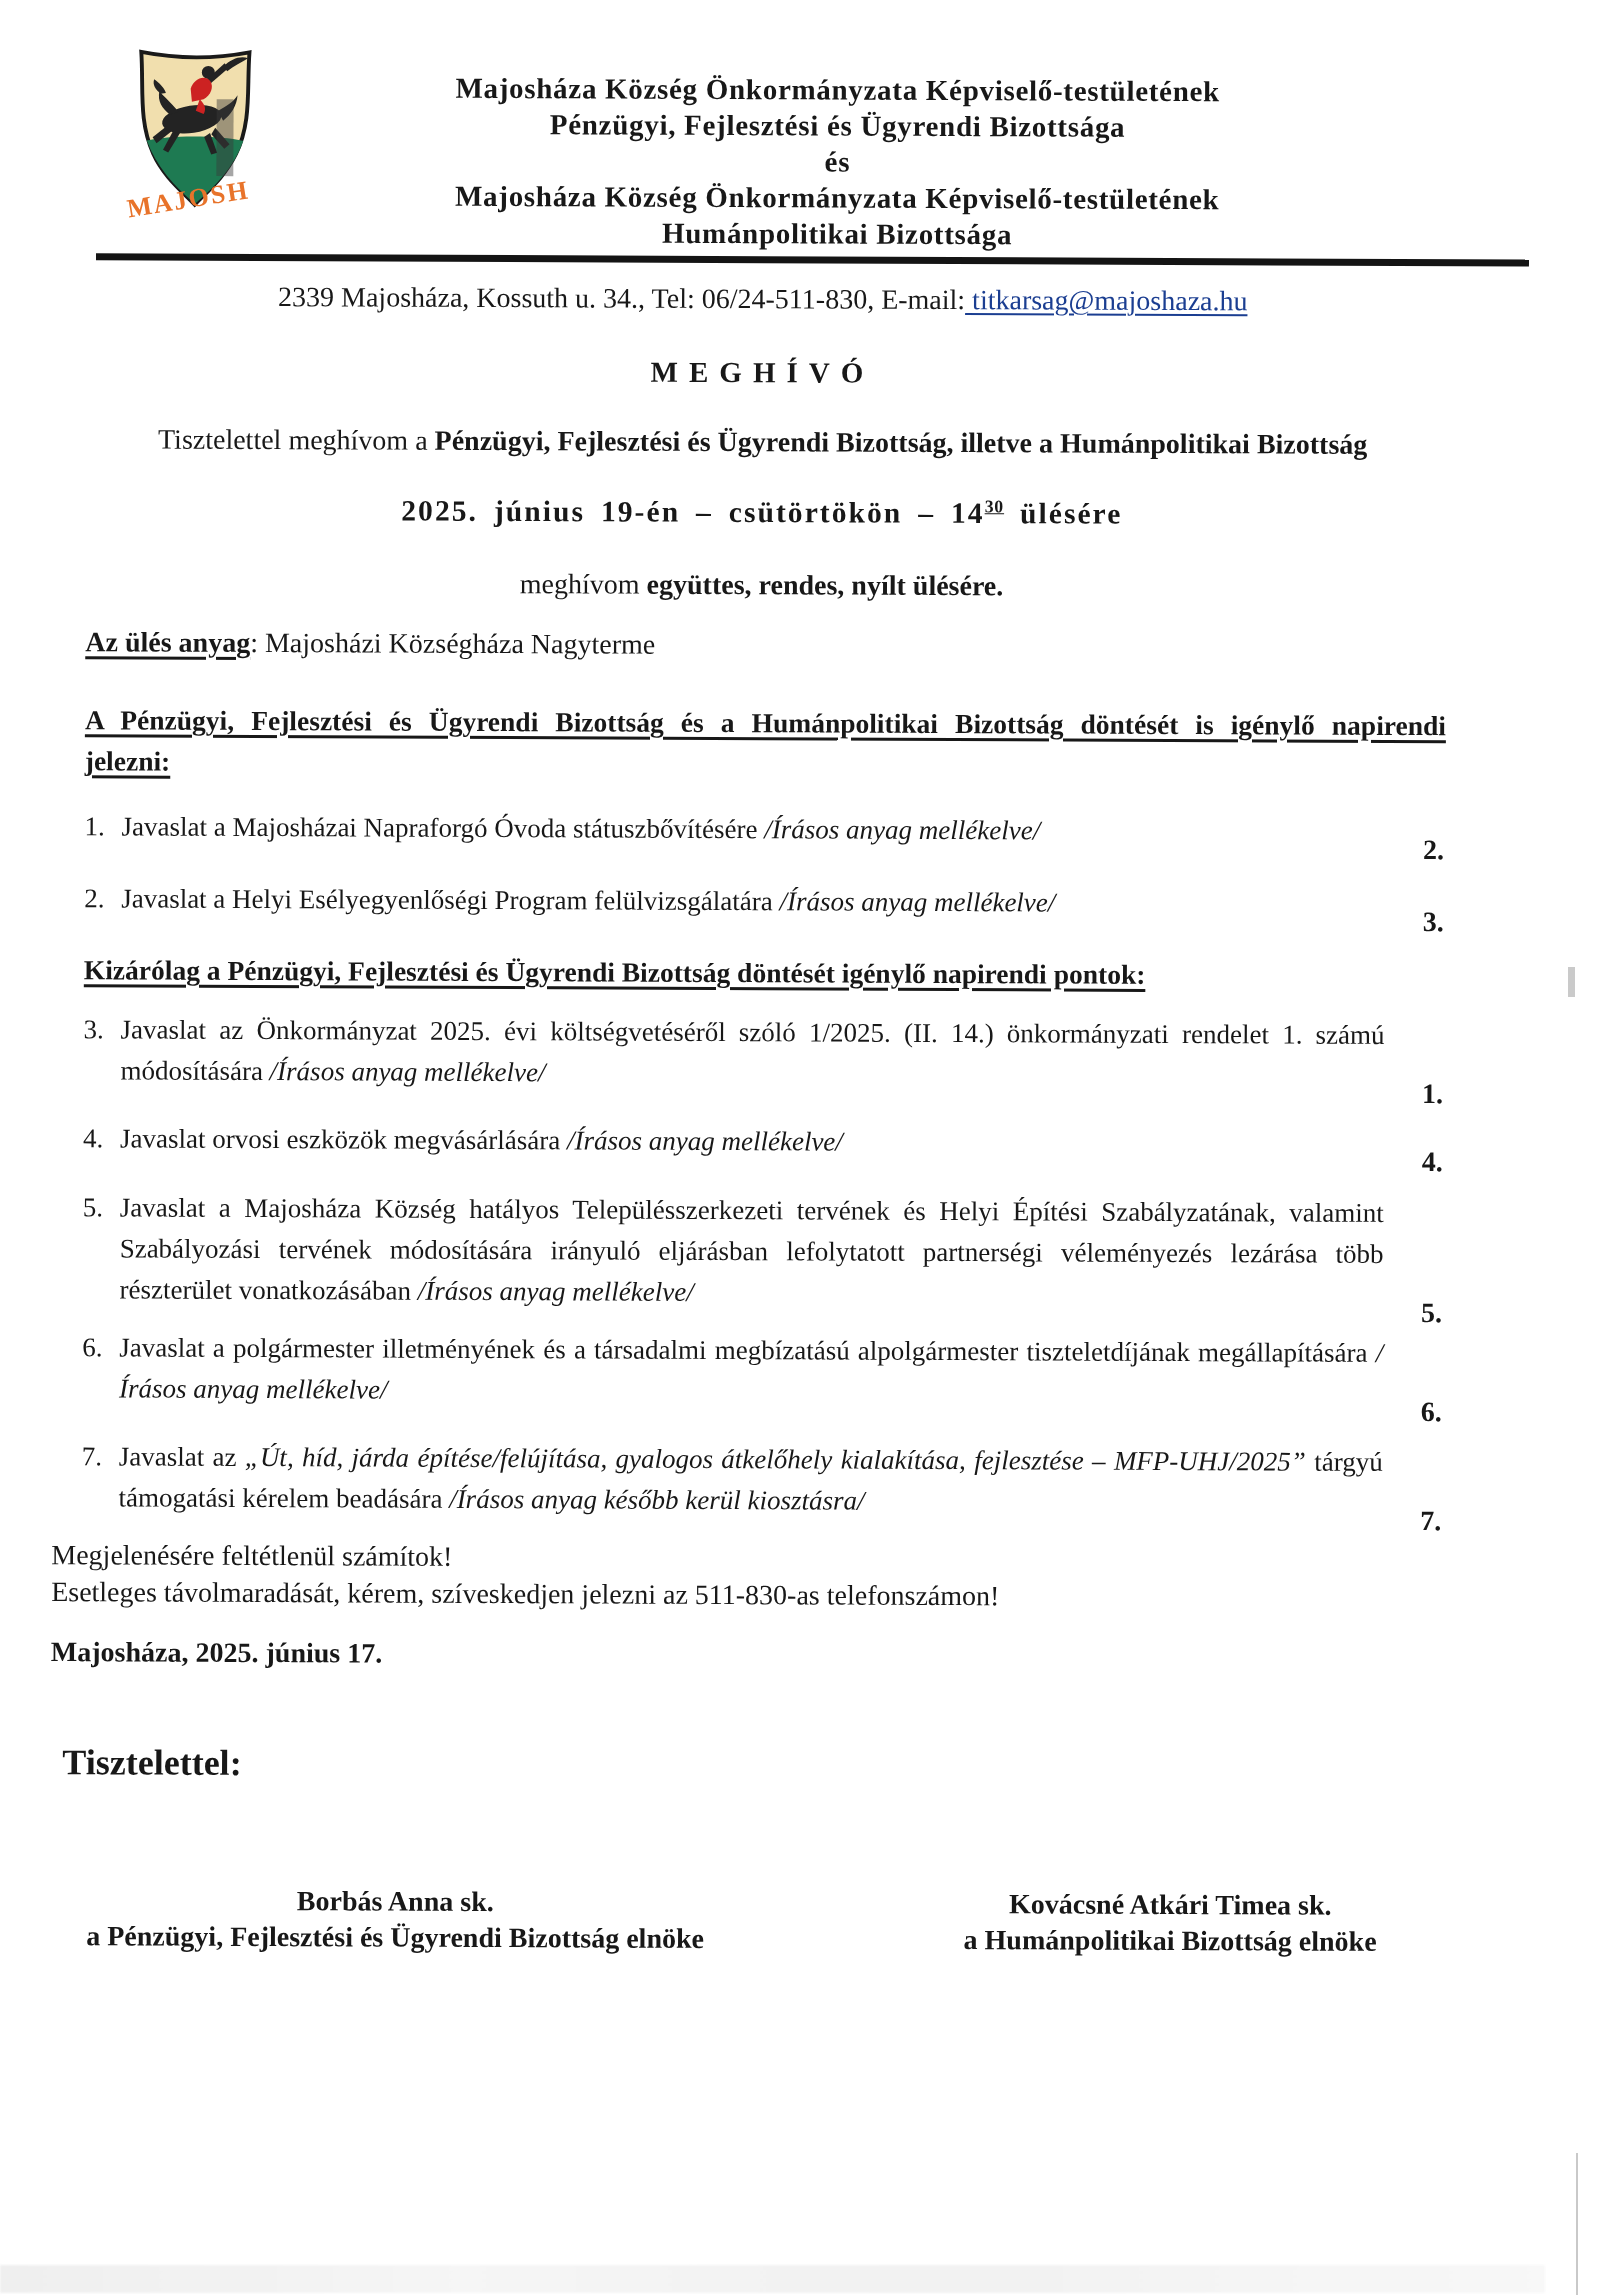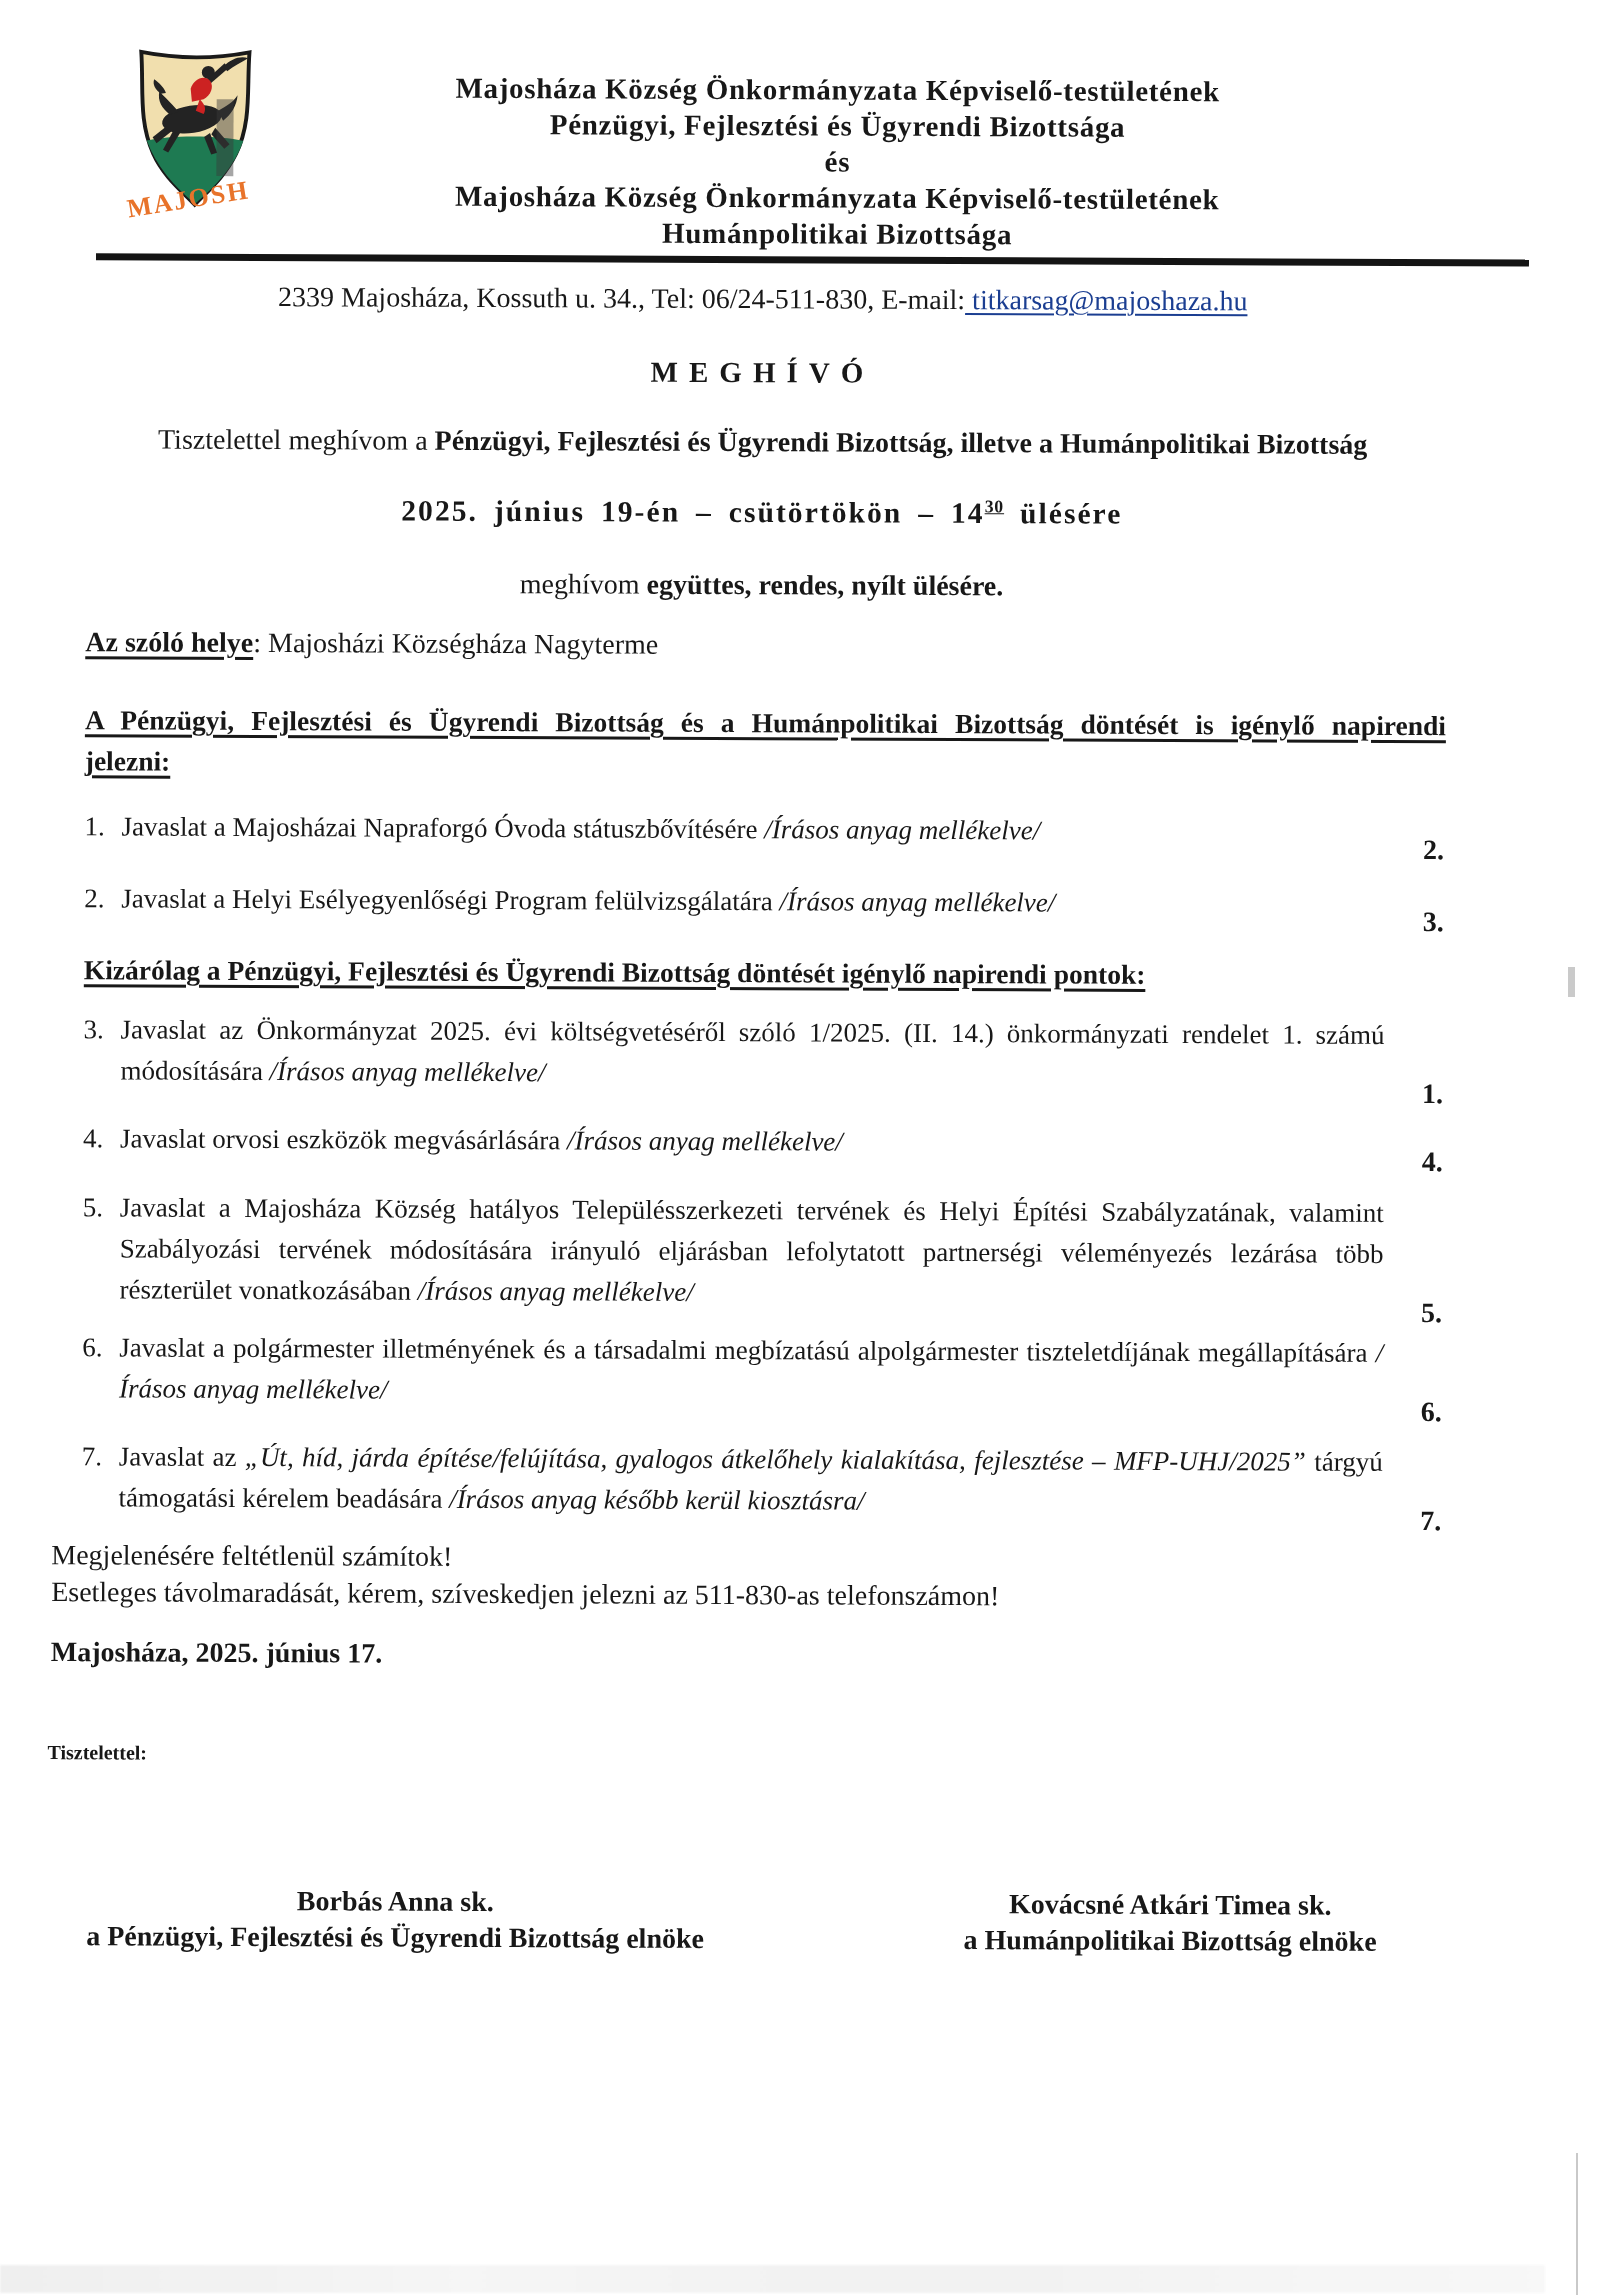--- a/index.html
+++ b/index.html
@@ -42,21 +42,21 @@
   .item .num { position:absolute; left:0; top:0; }
   .item .ibody { margin-left:37px; margin-right:60px; text-align:justify; text-align-last:left; }
   .item .ref { position:absolute; right:1.3px; bottom:-17px; font-weight:bold; font-size:28px; }
   #item-1 { top:806px; } #item-2 { top:878px; }
   #item-3 { top:1009px; } #item-4 { top:1118px; } #item-5 { top:1187px; }
   #item-6 { top:1327px; } #item-7 { top:1436px; }
 
   
   #closing-lines { position:absolute; left:58px; top:1536px; width:1394px; font-size:28px; line-height:37px; }
   #closing-date { position:absolute; left:58px; top:1636px; font-size:28px; font-weight:bold; }
-  #salutation { position:absolute; left:55px; top:1741px; font-size:20px; font-weight:bold; }
+  #salutation { position:absolute; left:70px; top:1741px; font-size:36px; font-weight:bold; }
   .sig { position:absolute; top:1882px; text-align:center; font-size:28px; font-weight:bold; line-height:36px; }
   #sig-left { left:73px; width:661px; }
   #sig-right { left:909px; width:539px; }
 
   
   .artifact { position:absolute; }
   #artifact-dash { left:1568px; top:967px; width:6.5px; height:30px; background:#bdbdbd; opacity:.8; }
   #artifact-vline { left:1576px; top:2153px; width:2px; height:142px; background:#c9c9c9; }
   #artifact-smudge { left:0px; top:2265px; width:1545px; height:27.5px;
     background:linear-gradient(90deg,#ececec 0%,#f4f4f4 30%,#efefef 60%,#f7f7f7 100%);
@@ -116,21 +116,21 @@
 
   <div id="date-line">
     <span>2025. június 19-én – csütörtökön – 14</span><sup>30</sup><span> ülésére</span>
   </div>
 
   <div id="tartando-line">
     <span>meghívom </span><span class="b">együttes, rendes, nyílt ülésére.</span>
   </div>
 
   <div id="location-line">
-    <span class="b u">Az szóló helye</span><span>: Majosházi Községháza Nagyterme</span>
+    <span class="b u">Az ülés anyag</span><span>: Majosházi Községháza Nagyterme</span>
   </div>
 
   <div id="sec1-head" class="sec-head">
     <div class="just"><span class="u">A Pénzügyi, Fejlesztési és Ügyrendi Bizottság és a Humánpolitikai Bizottság döntését is igénylő napirendi</span></div>
     <div><span class="u">jelezni:</span></div>
   </div>
 
   <div id="item-1" class="item">
     <span class="num">1.</span>
     <div class="ibody"><span>Javaslat a Majosházai Napraforgó Óvoda státuszbővítésére </span><span class="i">/Írásos anyag mellékelve/</span></div>

